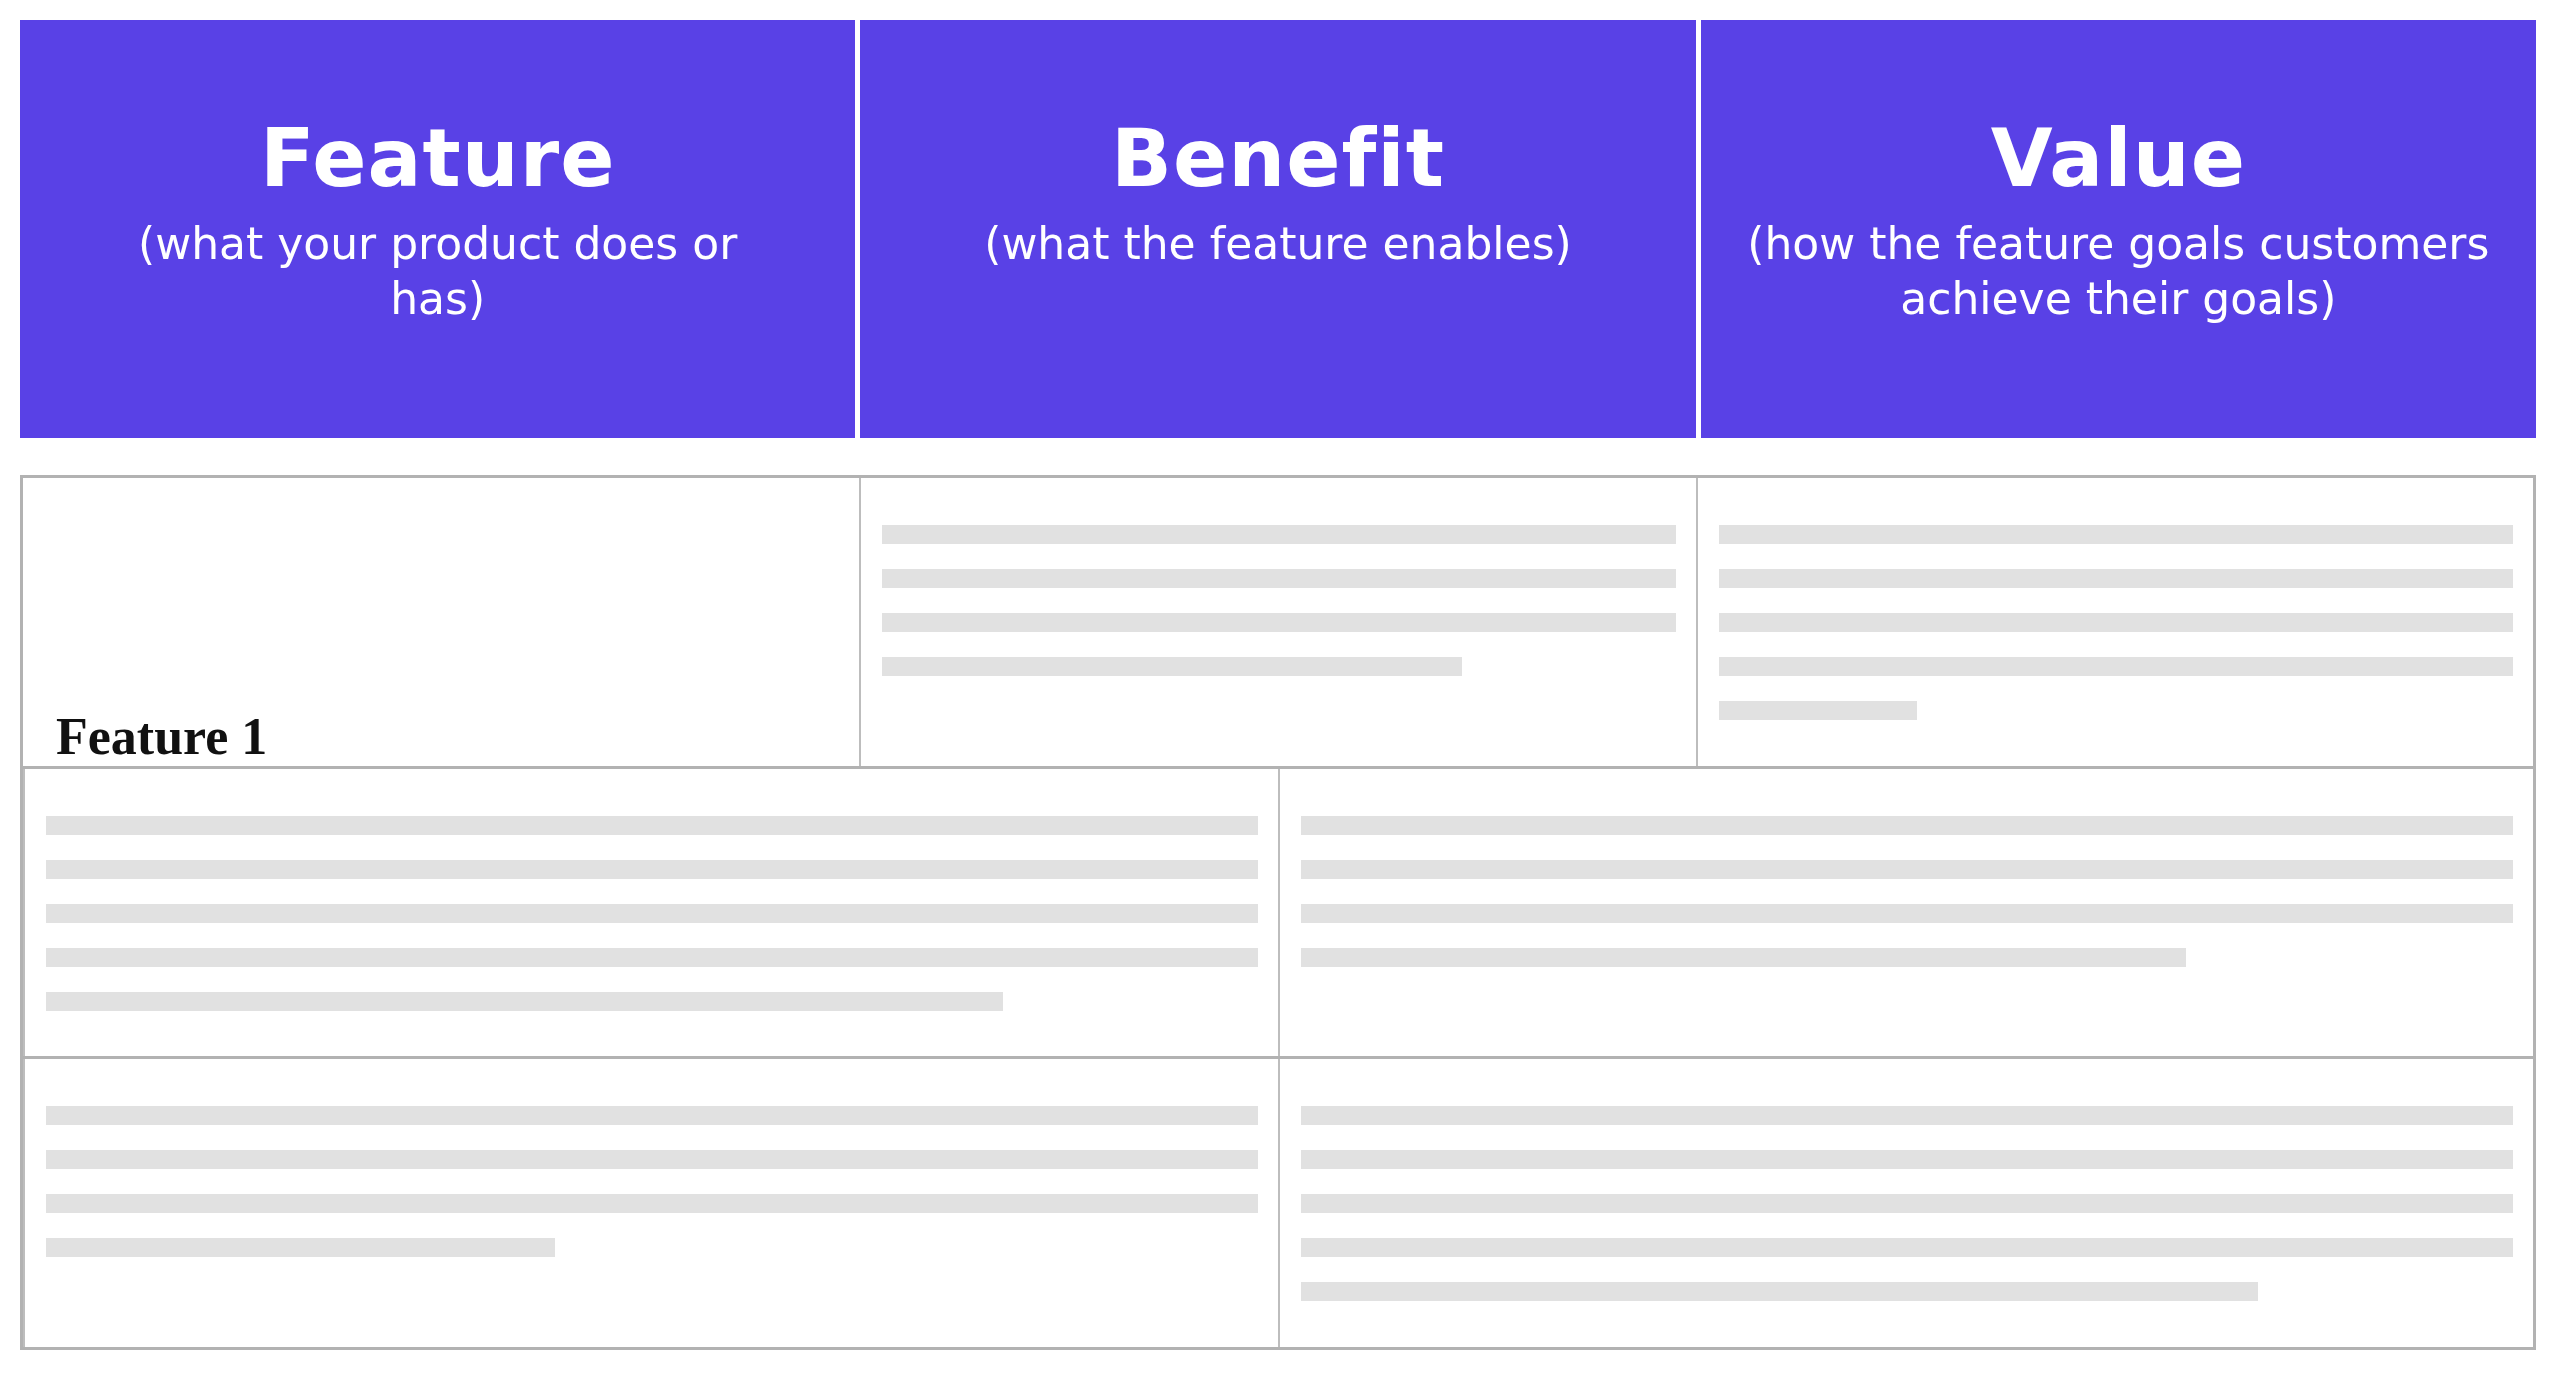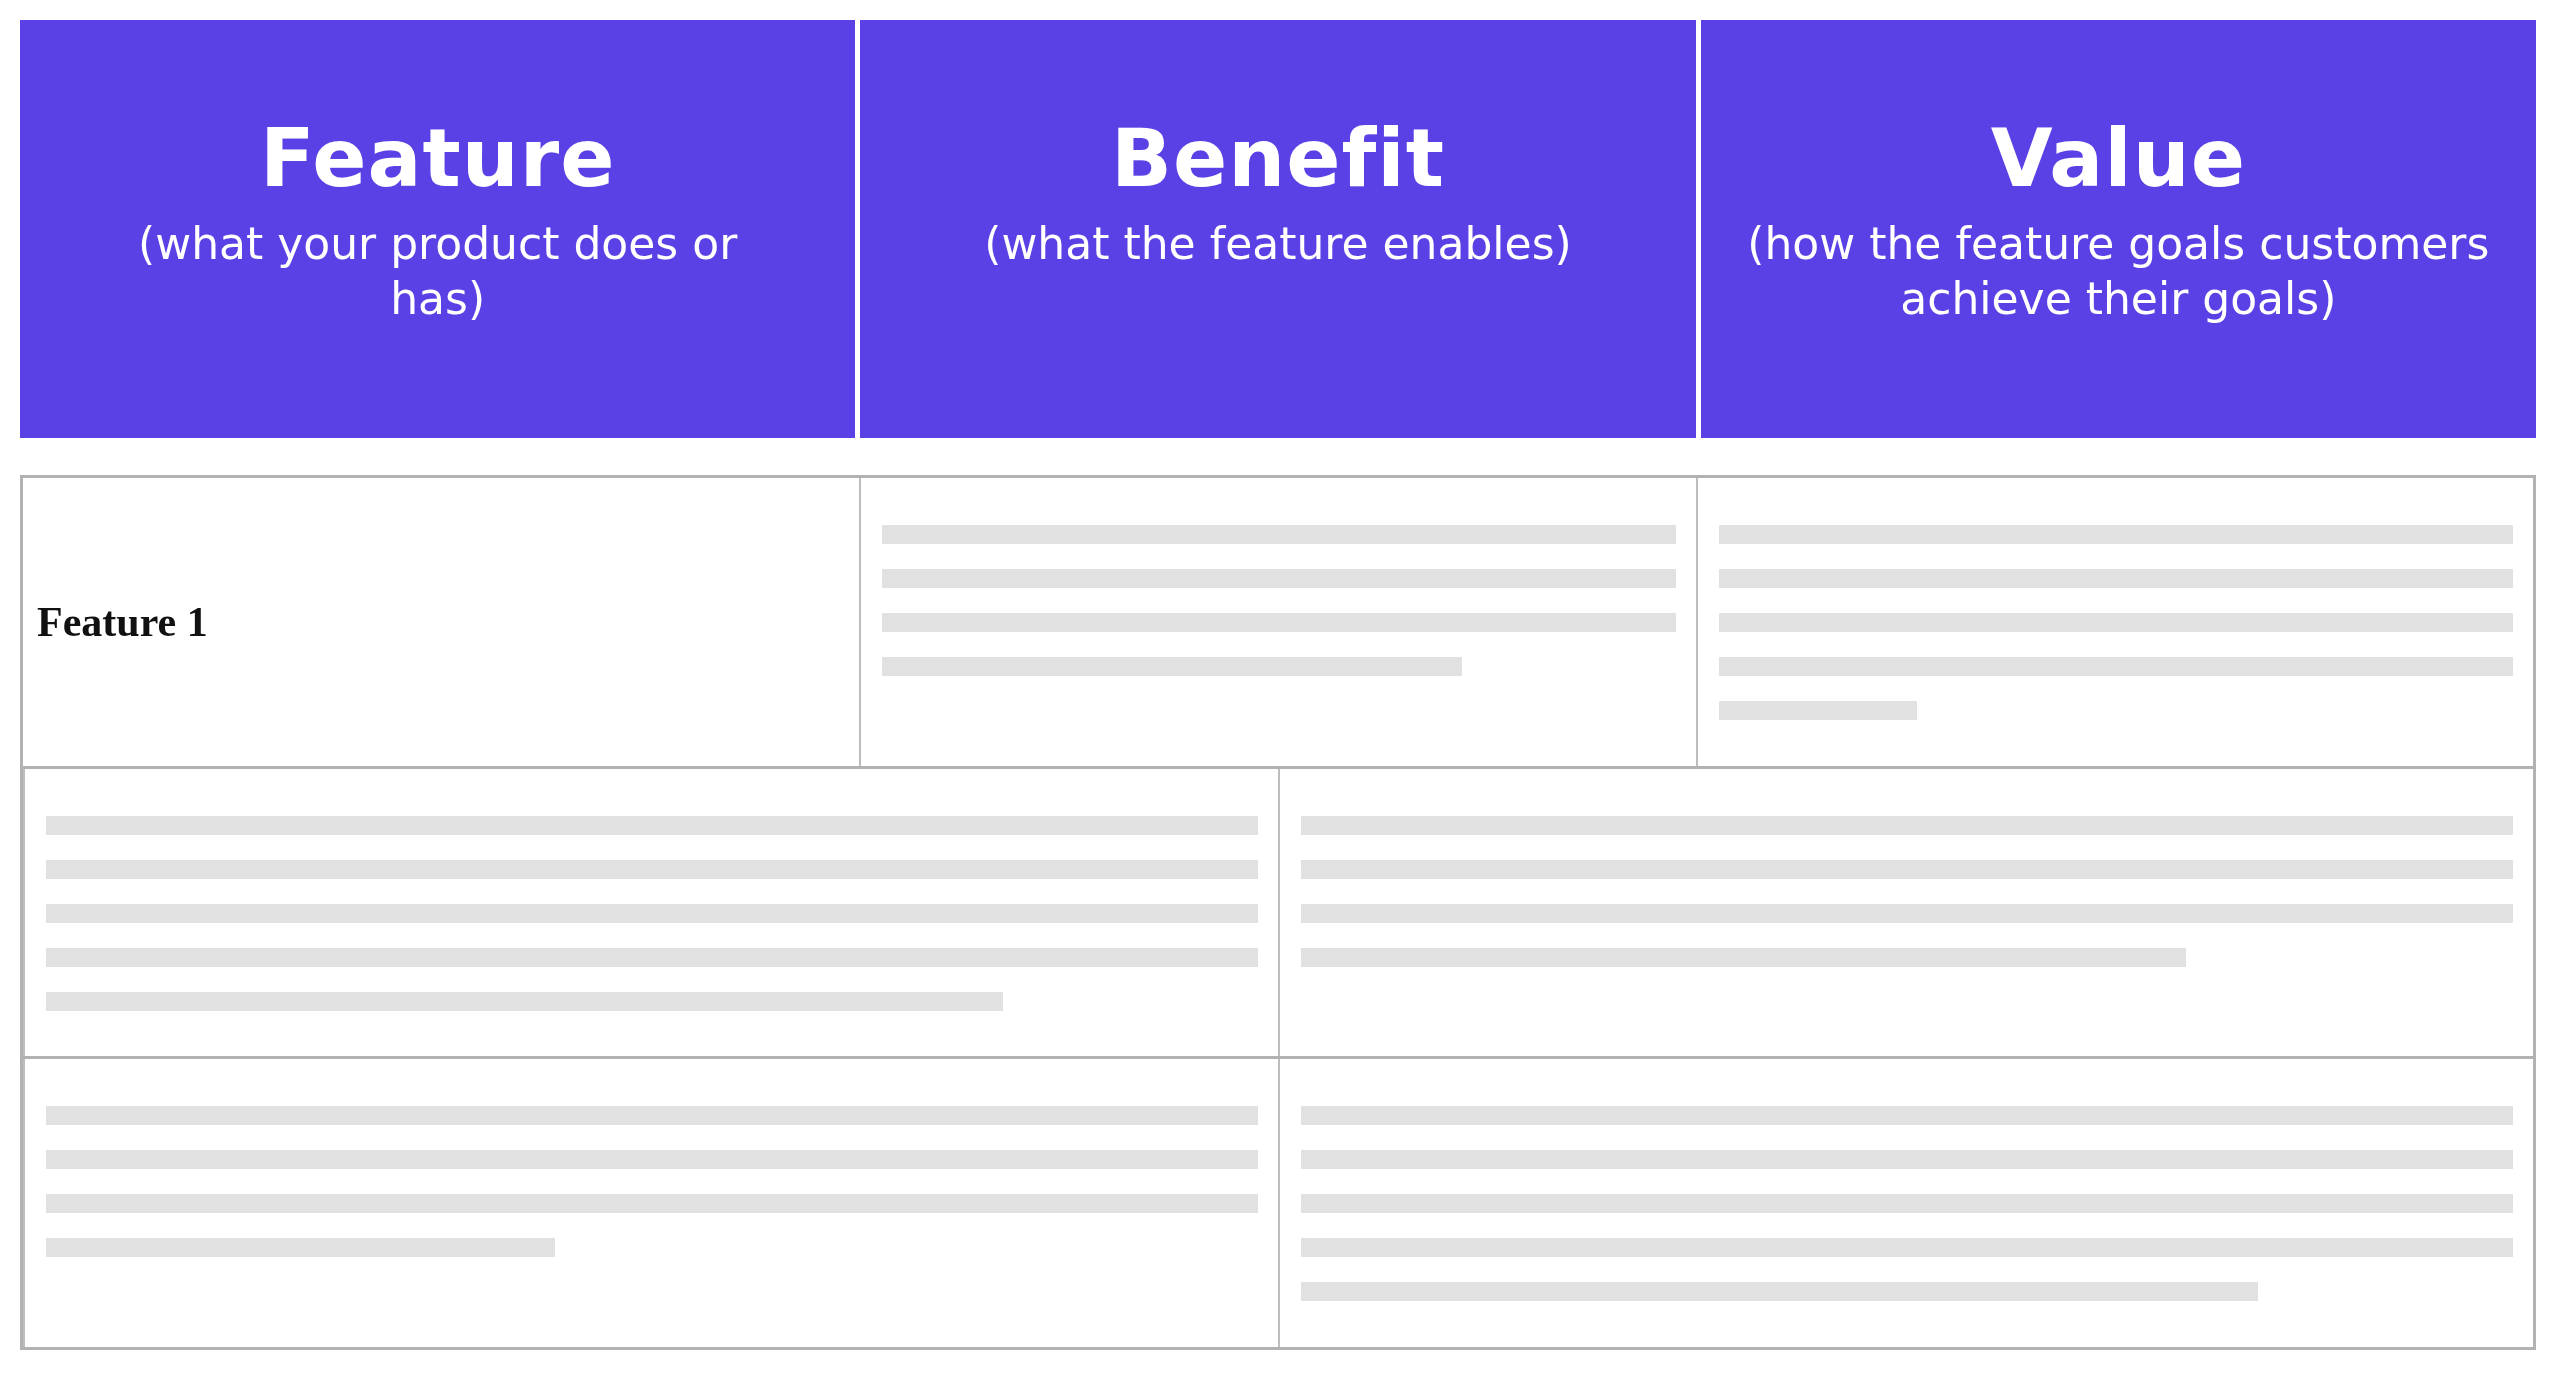--- a/index.html
+++ b/index.html
@@ -57,25 +57,25 @@
     display: flex;
     flex-direction: column;
     background: #ffffff;
   }
   .body-row { flex: 1; display: flex; }
   .body-row + .body-row { border-top: 3px solid var(--border, #B2B2B2); }
 
   .cell-label {
     width: 33.3%;
     display: flex;
-    align-items: center;
-    padding-left: 14px;
+    align-items: flex-end;
+    padding-left: 33px;
     font-family: "Liberation Serif", serif;
     font-weight: bold;
-    font-size: 42px;
+    font-size: 52px;
     color: var(--label-text, #111111);
   }
   .cell-bars {
     flex: 1;
     border-left: 2px solid var(--border-light, #BDBDBD);
     padding: 47px 20px 0 21px;
   }
   .bar {
     height: 19px;
     background: var(--bar, #E1E1E1);

